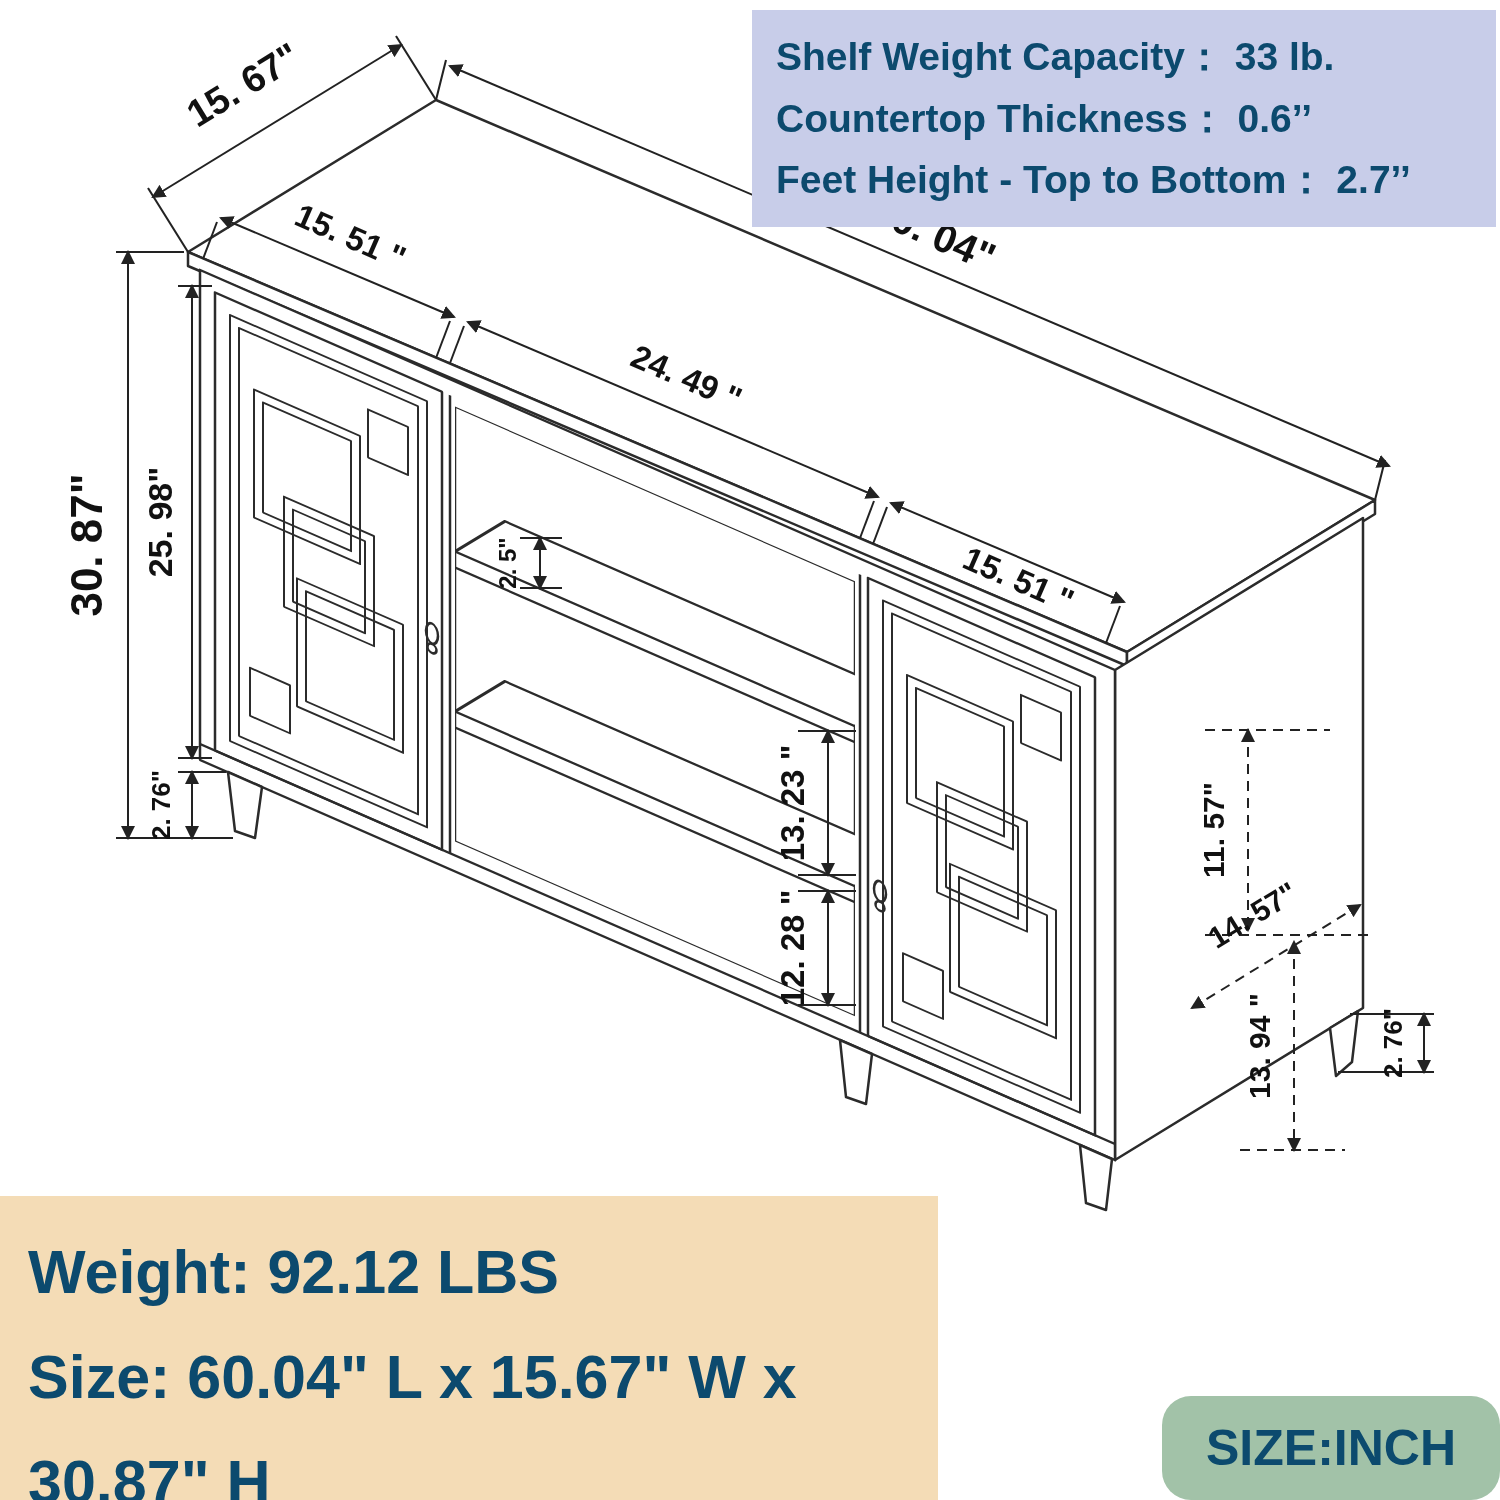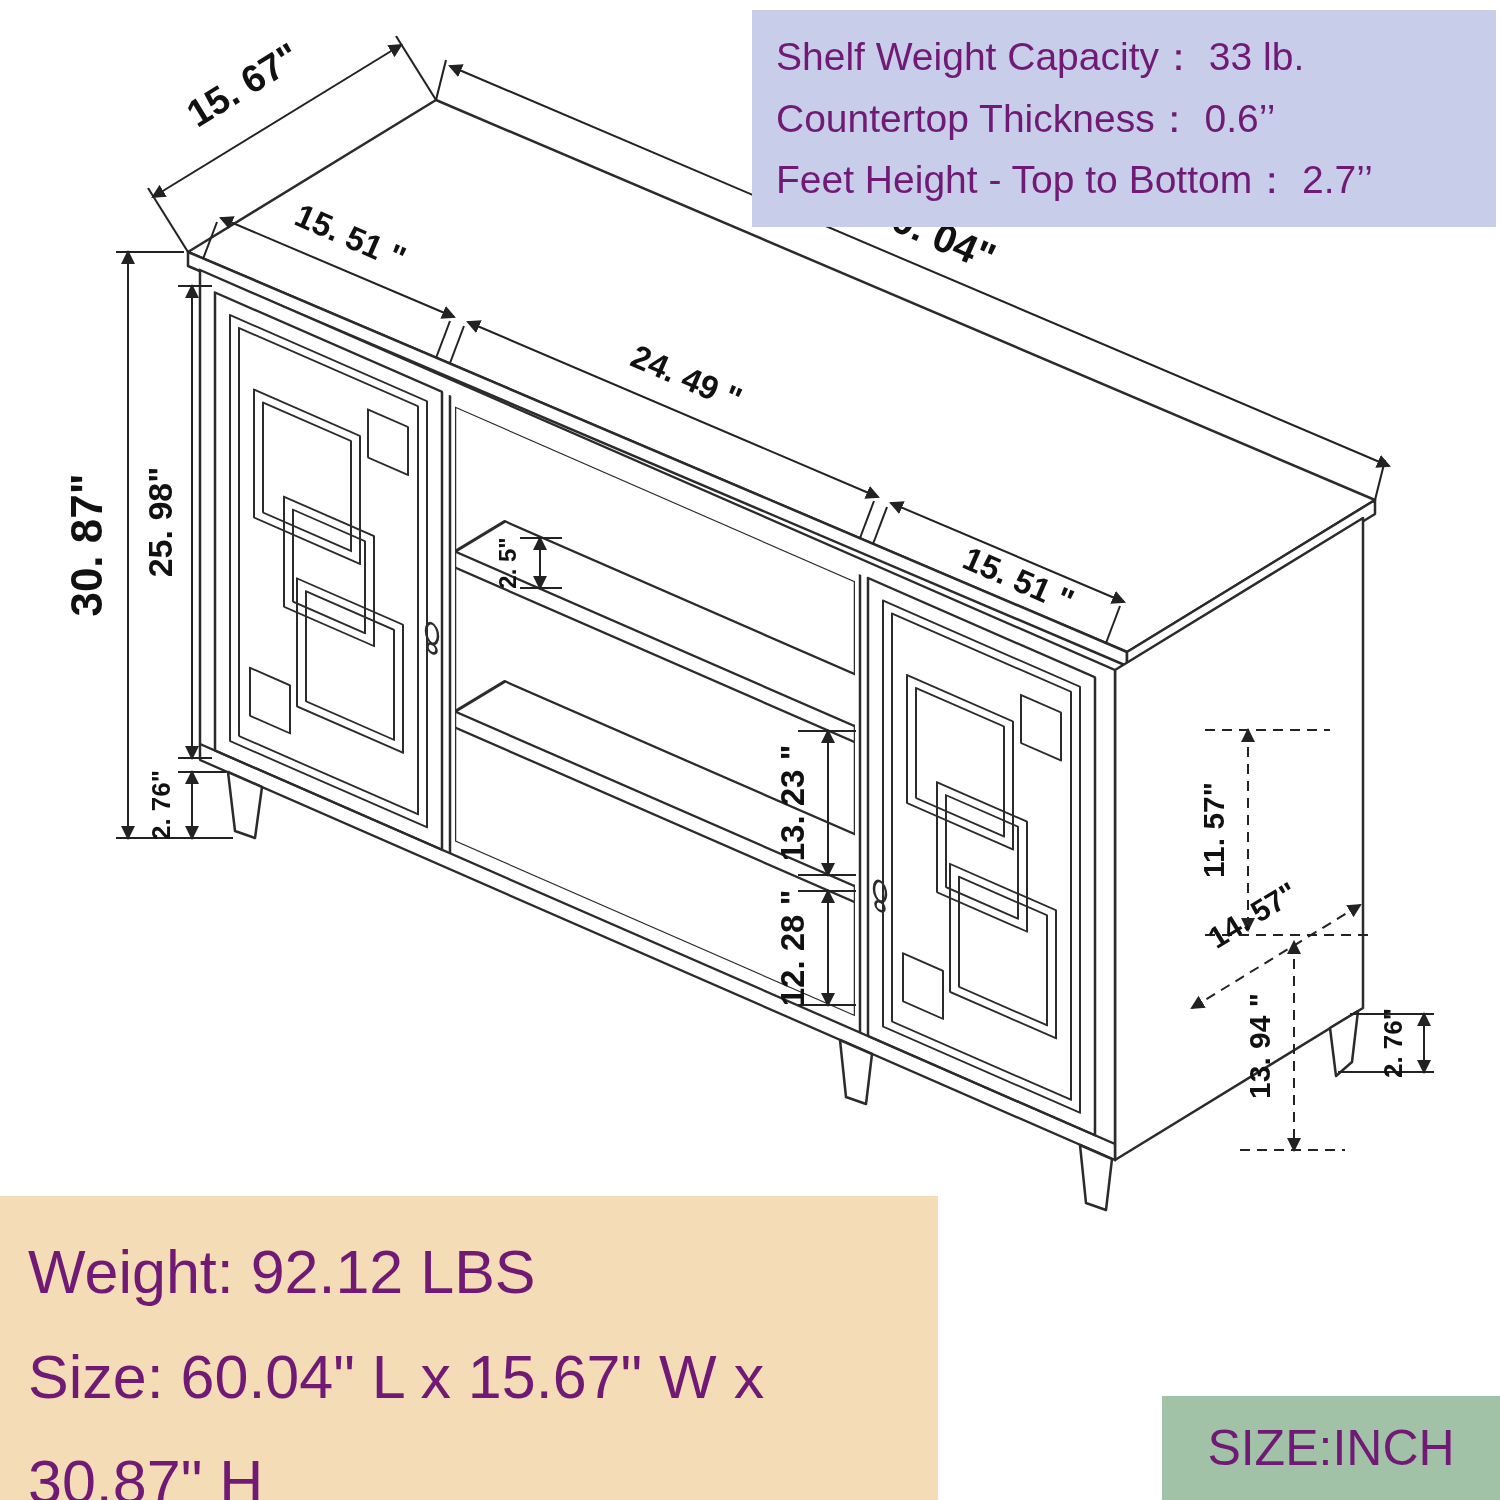--- a/index.html
+++ b/index.html
@@ -1,25 +1,25 @@
 <!DOCTYPE html>
 <html><head>
 <meta charset="utf-8">
 <style>
   html,body{margin:0;padding:0;background:#ffffff;}
   .canvas{position:relative;width:1500px;height:1500px;background:#fff;overflow:hidden;
           font-family:"Liberation Sans",sans-serif;}
   svg.draw{position:absolute;left:0;top:0;}
-  .panel{position:absolute;box-sizing:border-box;color:#701a75;font-weight:normal;}
+  .panel{position:absolute;box-sizing:border-box;color:#0c4a6e;font-weight:bold;}
   .info{left:752px;top:10px;width:744px;background:#c8cde9;padding:16px 24px;
         font-size:39px;line-height:1.58;}
   .specs{left:0;top:1196px;width:938px;height:304px;background:#f4dcb6;
          padding:24px 28px;font-size:61px;line-height:1.72;}
   .unit{left:1162px;top:1396px;width:338px;height:104px;background:#a2c2a8;
-        display:flex;align-items:center;justify-content:center;font-size:50px;}
+        display:flex;align-items:center;justify-content:center;font-size:50px;border-radius:29px;}
   .dimtext{font-family:"Liberation Sans",sans-serif;font-weight:bold;fill:#111;}
 </style>
 </head>
 <body>
 
 <div class="canvas">
 
   <svg class="draw" width="1500" height="1500" viewBox="0 0 1500 1500">
     <defs>
       <marker id="ah" viewBox="0 0 10 10" refX="8.5" refY="5" markerWidth="7" markerHeight="7" orient="auto-start-reverse">

